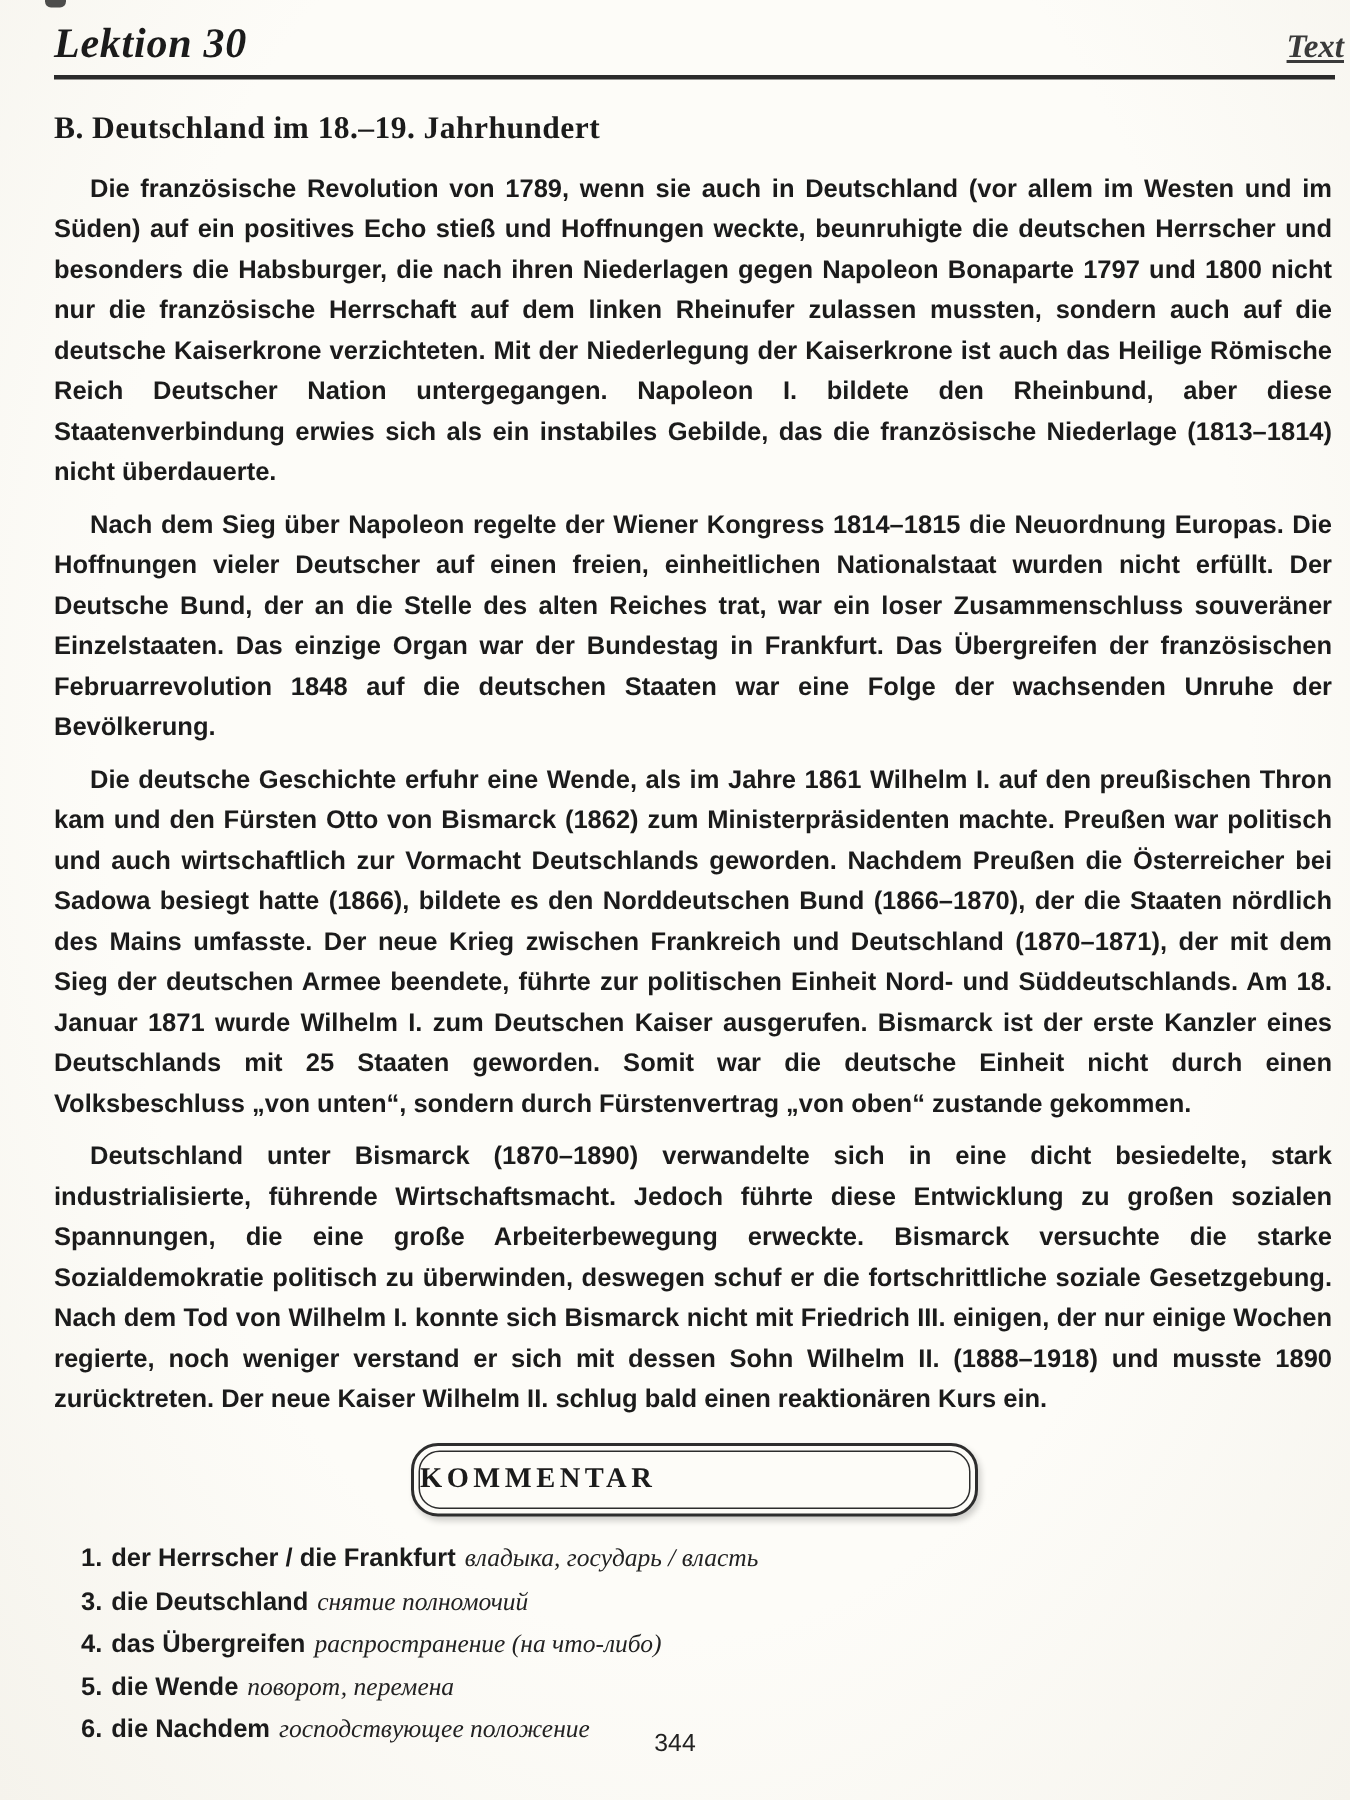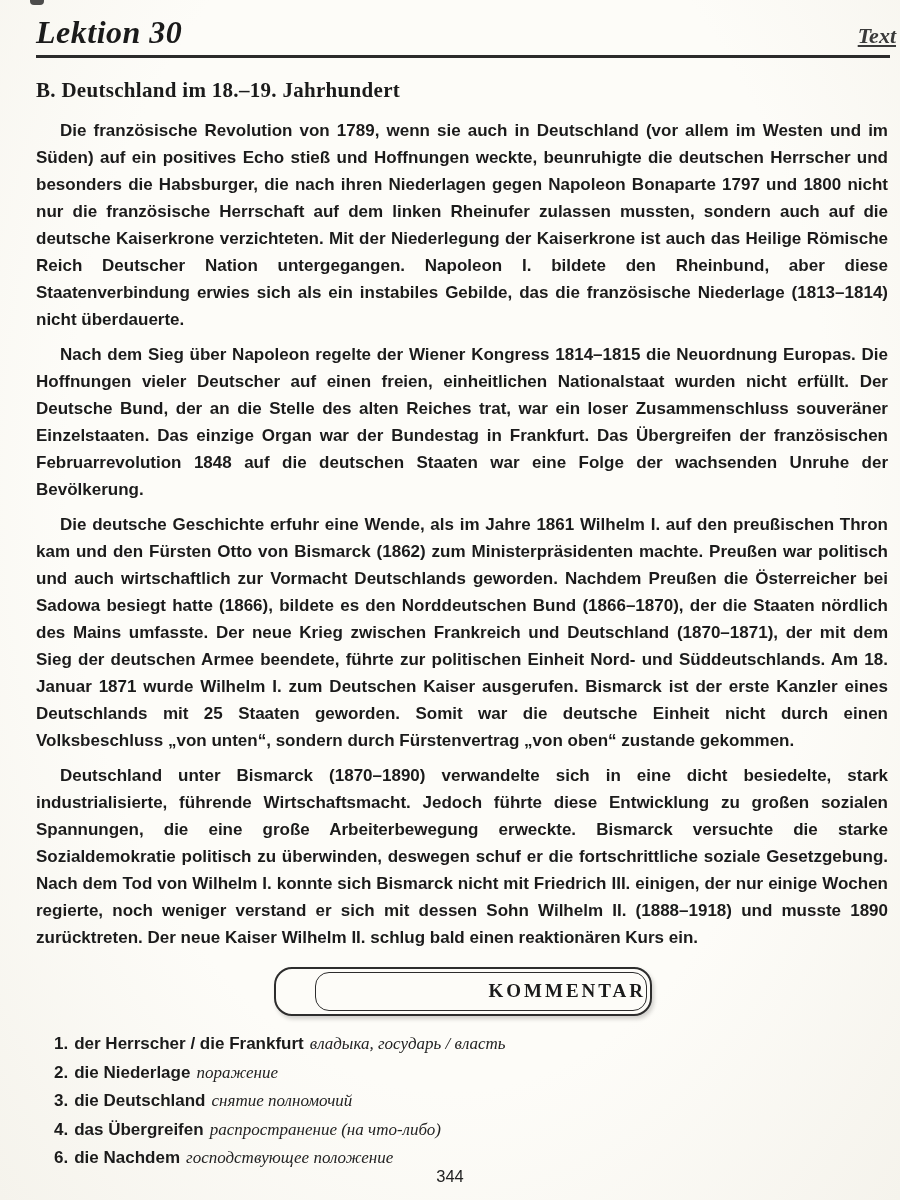--- a/index.html
+++ b/index.html
@@ -17,50 +17,50 @@
   .scan-smudge{
     position:absolute;top:0;left:30px;width:14px;height:5px;
     background:#222;border-radius:0 0 4px 4px;opacity:.8;
   }
   .header{
     display:flex;justify-content:space-between;align-items:baseline;
     font-family:"Liberation Serif", serif;
     border-bottom:3px solid #2b2b2b;
     padding:6px 0 4px 0;
   }
-  .header-left{font-size:32px;font-weight:bold;font-style:italic;letter-spacing:.5px;font-family:Liberation Serif, serif;}
+  .header-left{font-size:28px;font-weight:bold;font-style:italic;letter-spacing:.5px;font-family:Liberation Serif, serif;}
   .header-right{font-size:22px;font-weight:bold;font-style:italic;margin-right:-6px;color:#3a3a3a;text-decoration:underline;}
   .title{
     font-family:"Liberation Serif", serif;
     font-weight:bold;font-size:21px;
     margin:20px 0 14px 0;
     letter-spacing:.3px;
   }
   .body-text{font-size:17px;line-height:27px;text-align:justify;padding-right:2px;font-weight:bold;}
   .body-text p{margin:0 0 8px 0;text-indent:24px;}
   .kbox{
     width:368px;margin:16px auto 14px auto;
     border:2px solid #2d2d2d;border-radius:18px;
     padding:3px;
     box-shadow:2px 3px 4px rgba(0,0,0,.18);
     background:#fdfcf8;
   }
   .kbox-inner{
     border:1px solid #2d2d2d;border-radius:14px;
-    text-align:right;padding:7px 0 8px 0;
+    text-align:left;padding:7px 0 8px 0;
     font-family:"Liberation Serif", serif;
-    font-weight:bold;font-size:19px;letter-spacing:3px;margin-left:36px;
+    font-weight:bold;font-size:19px;letter-spacing:3px;
   }
   .klist{margin:12px 0 0 18px;font-size:17px;line-height:28.5px;}
   .k-item{white-space:normal;}
   .k-num{font-weight:bold;margin-right:6px;}
   .k-term{font-weight:bold;}
   .k-trans{font-style:italic;margin-left:6px;color:#222;font-family:Liberation Serif, serif;}
   .footer{
-    position:absolute;bottom:14px;left:0;width:100%;
+    position:absolute;bottom:28px;left:0;width:100%;
     text-align:center;font-size:16.5px;color:#222;
   }
 </style>
 </head>
 <body>
 
 <div class="page">
 
   <div class="scan-smudge"></div>
 
@@ -80,27 +80,27 @@
 
   <div class="kbox">
     <div class="kbox-inner">KOMMENTAR</div>
   </div>
 
   <div class="klist">
     <div class="k-item">
       <span class="k-num">1.</span><span class="k-term">der Herrscher / die Frankfurt</span><span class="k-trans">владыка, государь / власть</span>
     </div>
     <div class="k-item">
-      <span class="k-num">2.</span><span class="k-term">die Niederlage</span><span class="k-trans">поражение</span>
-    </div>
-    <div class="k-item">
       <span class="k-num">3.</span><span class="k-term">die Deutschland</span><span class="k-trans">снятие полномочий</span>
     </div>
     <div class="k-item">
       <span class="k-num">4.</span><span class="k-term">das Übergreifen</span><span class="k-trans">распространение (на что-либо)</span>
+    </div>
+    <div class="k-item">
+      <span class="k-num">5.</span><span class="k-term">die Wende</span><span class="k-trans">поворот, перемена</span>
     </div>
     <div class="k-item">
       <span class="k-num">6.</span><span class="k-term">die Nachdem</span><span class="k-trans">господствующее положение</span>
     </div>
   </div>
 
   <div class="footer">344</div>
 
 </div>
 

